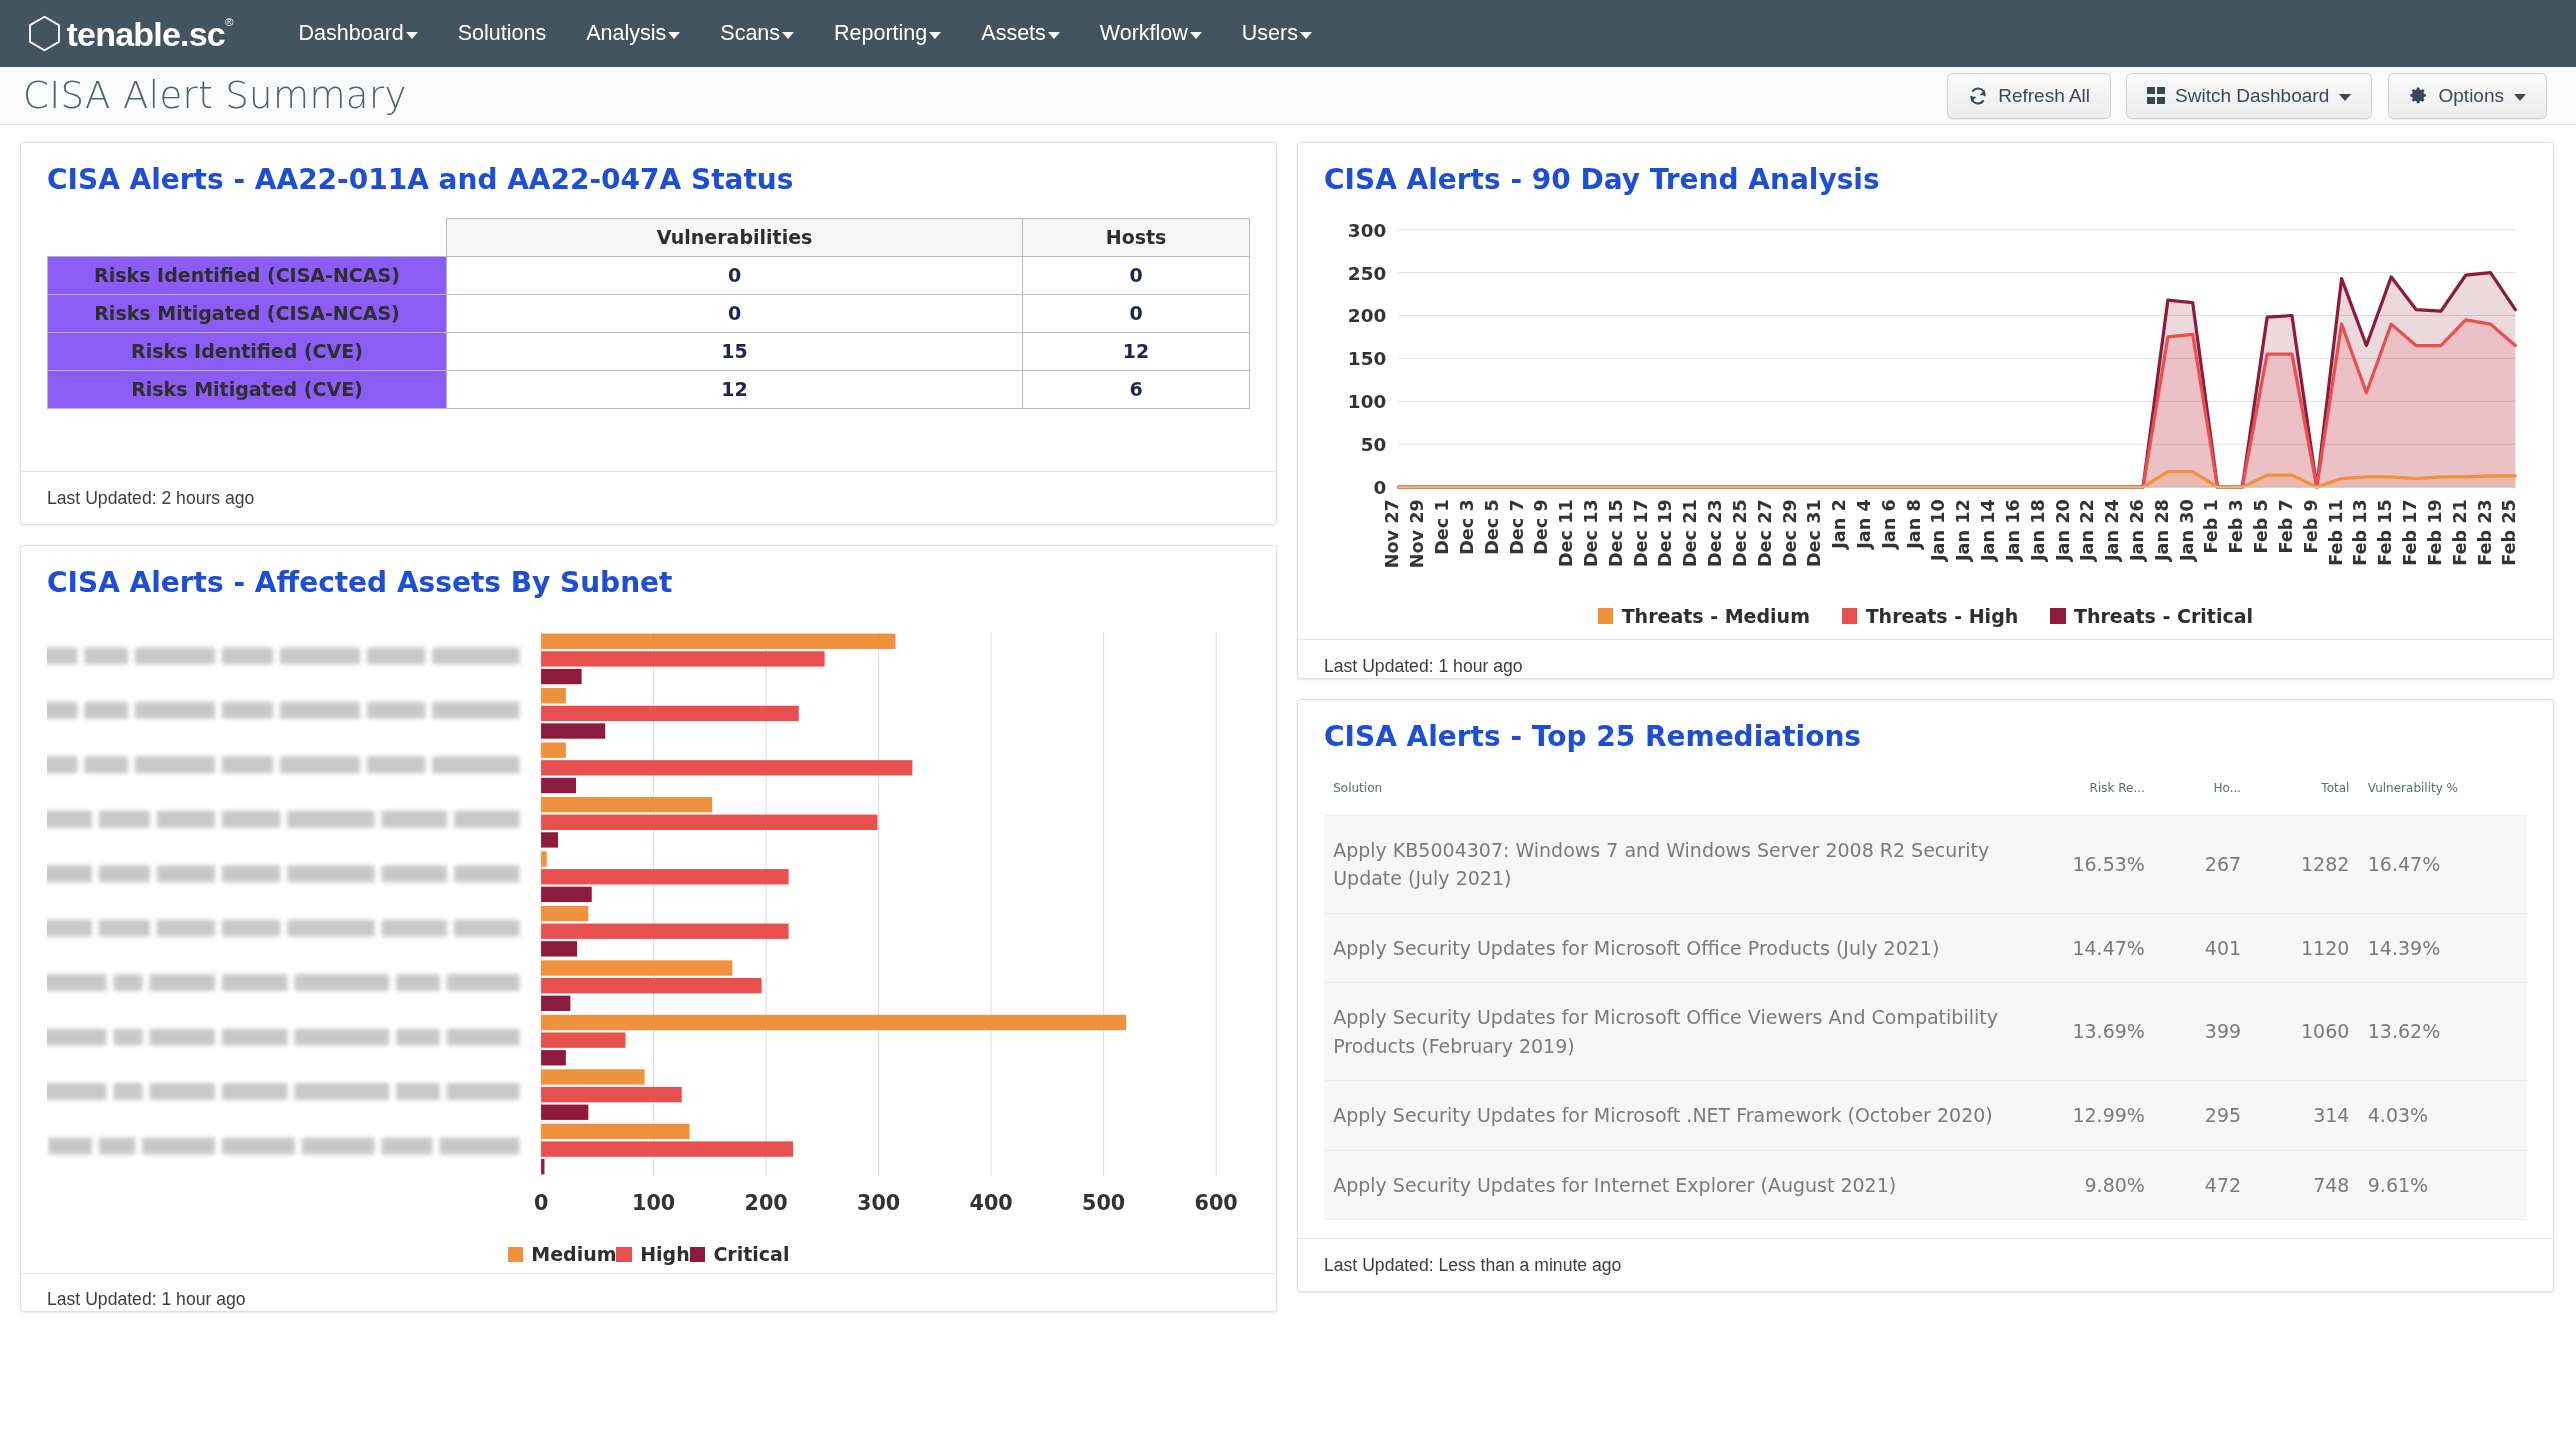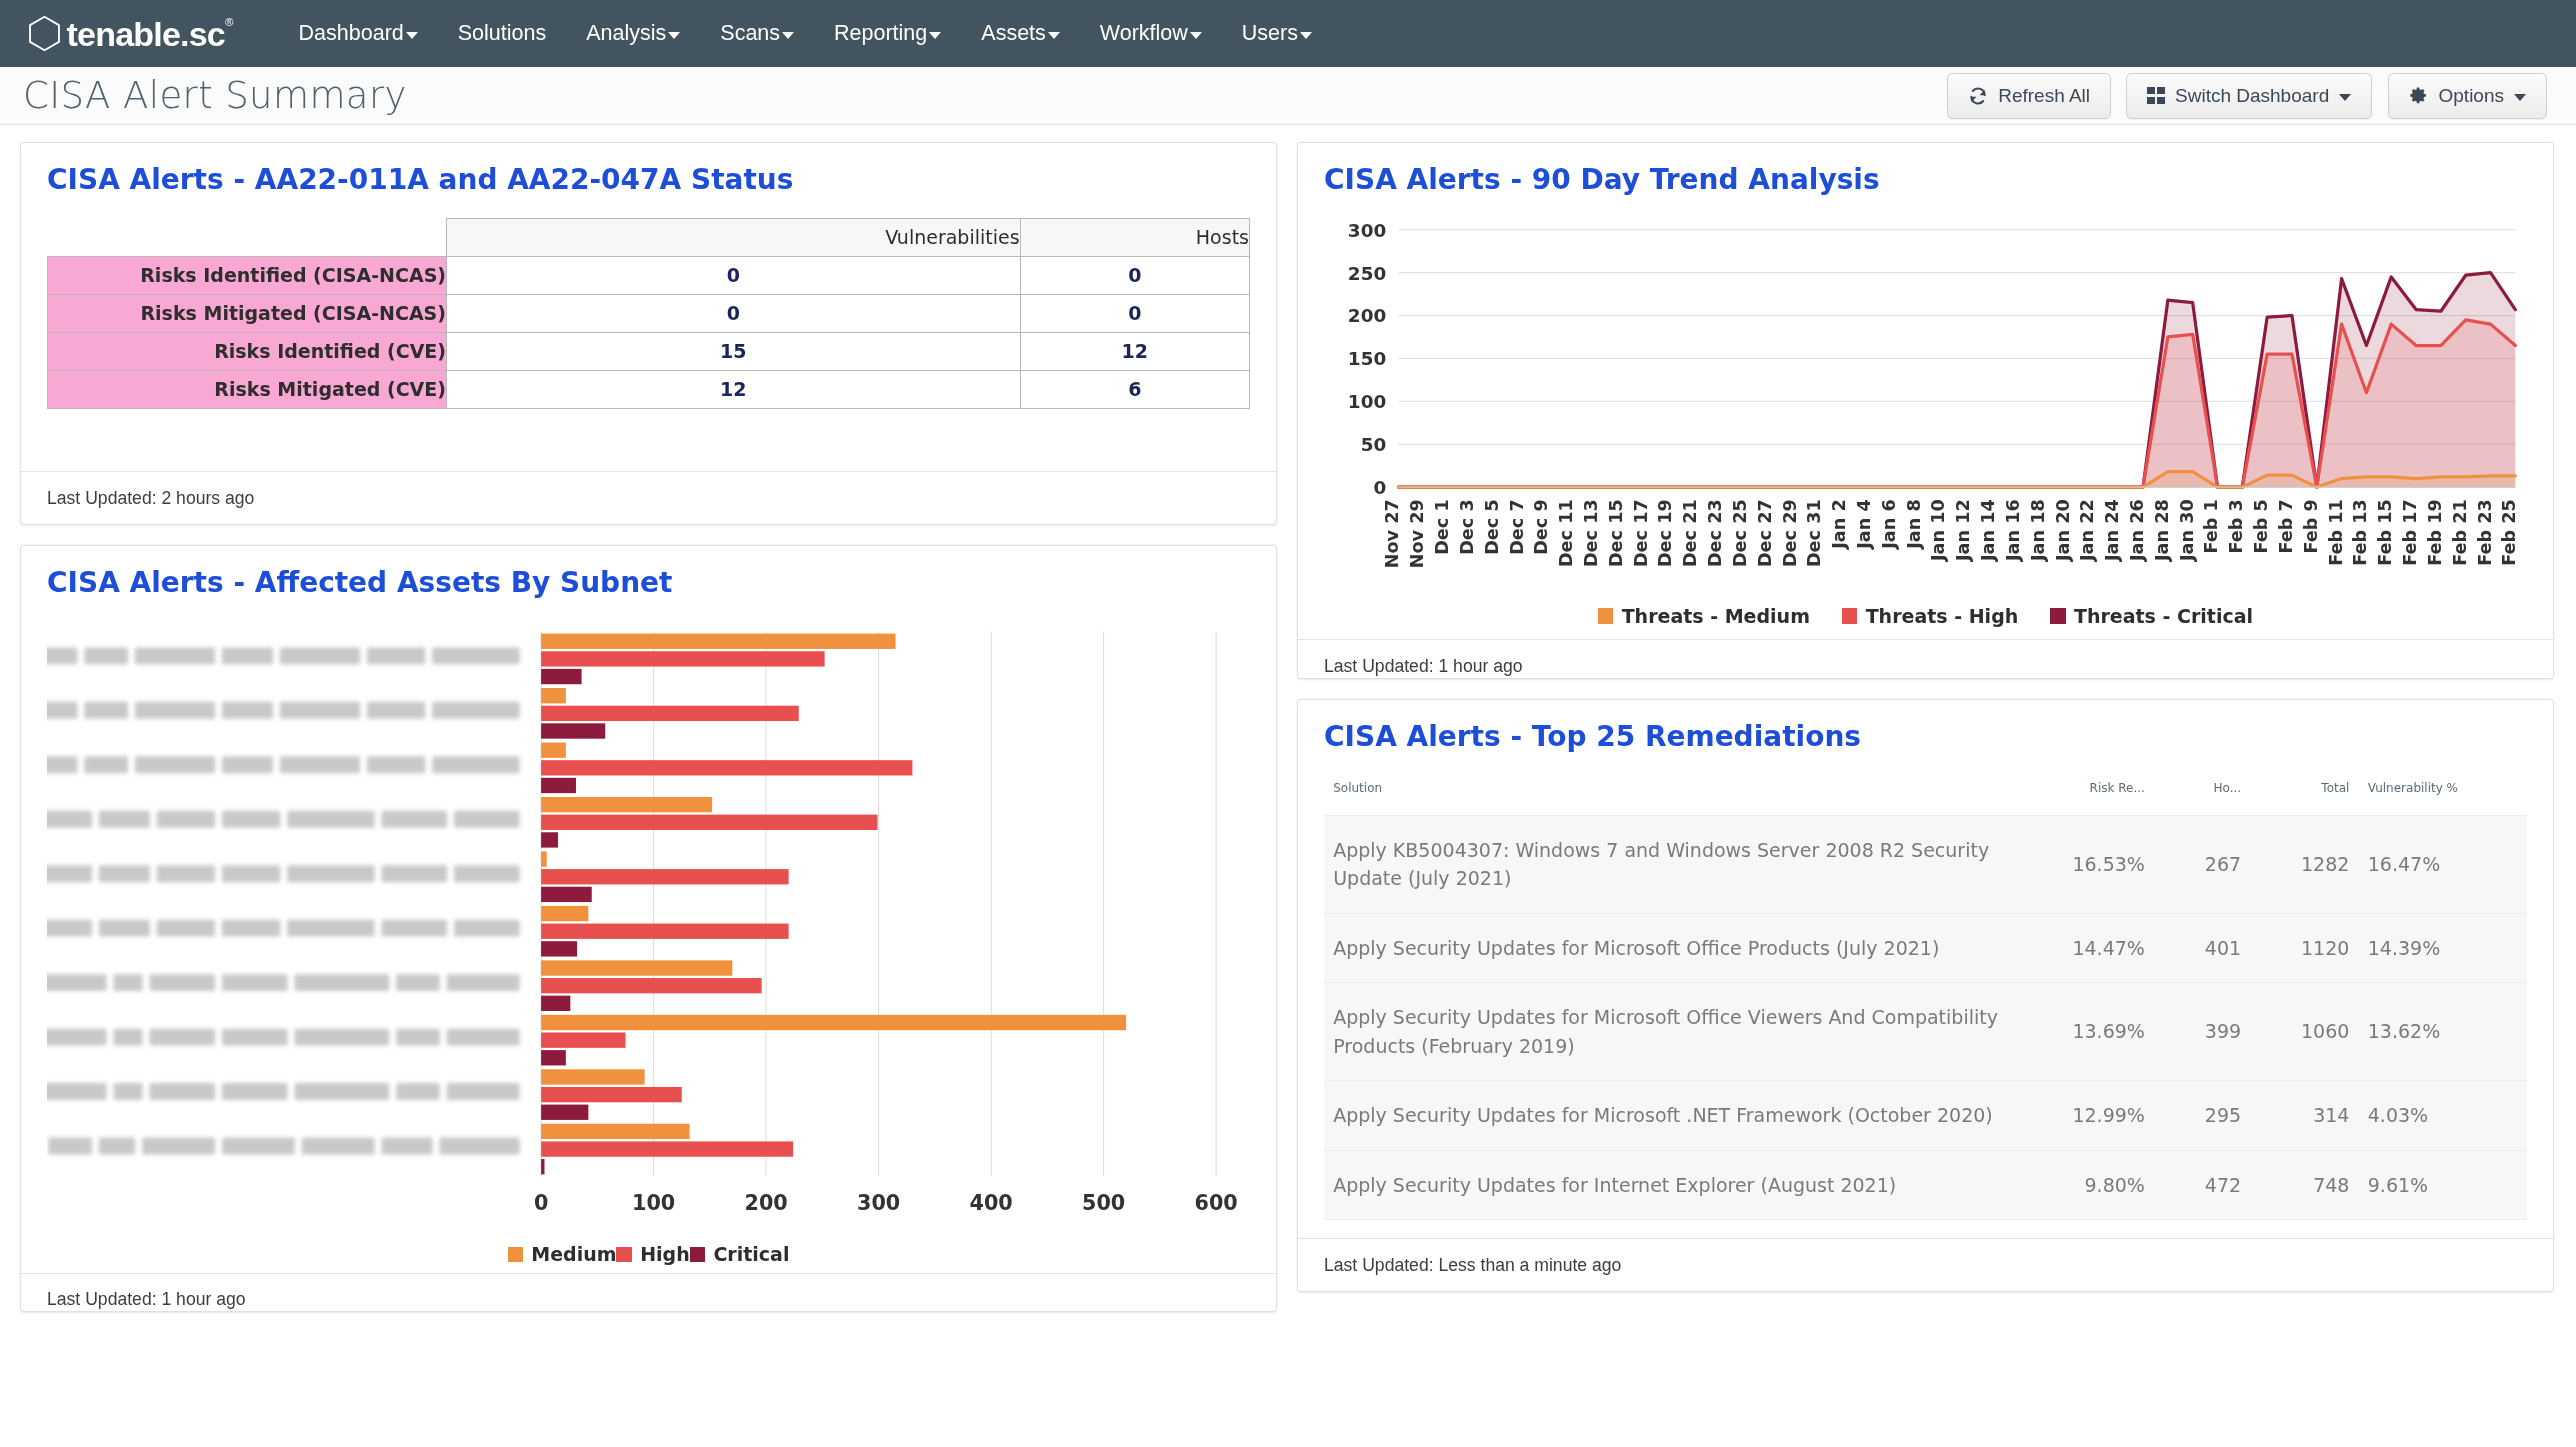--- a/index.html
+++ b/index.html
@@ -80,25 +80,25 @@
     border-top: 0.8px solid #e4e4e4; padding: 15.3px 26px;
     font-size: 17.6px; color: #3d3d3d;
   }
 
   
   .status-table { width: 100%; border-collapse: collapse; margin-top: 17px; }
   .status-table th, .status-table td {
     border: 0.8px solid #b9b9b9; text-align: center;
     font-size: 19px; height: 38px; font-family: "DejaVu Sans", sans-serif;
   }
-  .status-table thead th { background: #f7f7f7; color: #2e2e2e; font-weight: 400; text-align: right; }
+  .status-table thead th { background: #f7f7f7; color: #2e2e2e; font-weight: 700; }
   .status-table thead th.blank { border: none; background: transparent; }
   .status-table td.rowhead {
-    background: #f9a8d4; font-weight: 700; color: #2e2e2e;
-    text-align: right; width: 399px;
+    background: #8b5cf6; font-weight: 700; color: #2e2e2e;
+    text-align: center; width: 399px;
   }
   .status-table td.num { color: #1b2559; font-weight: 700; background: #fff; }
 
   
   .trend-wrap { position: relative; margin-top: 18.4px; }
   .trend-svg { display: block; width: 100%; }
   .legend {
     display: flex; justify-content: center; align-items: center;
     gap: 32px; margin-top: 3.1px; padding-bottom: 12.3px;
   }

